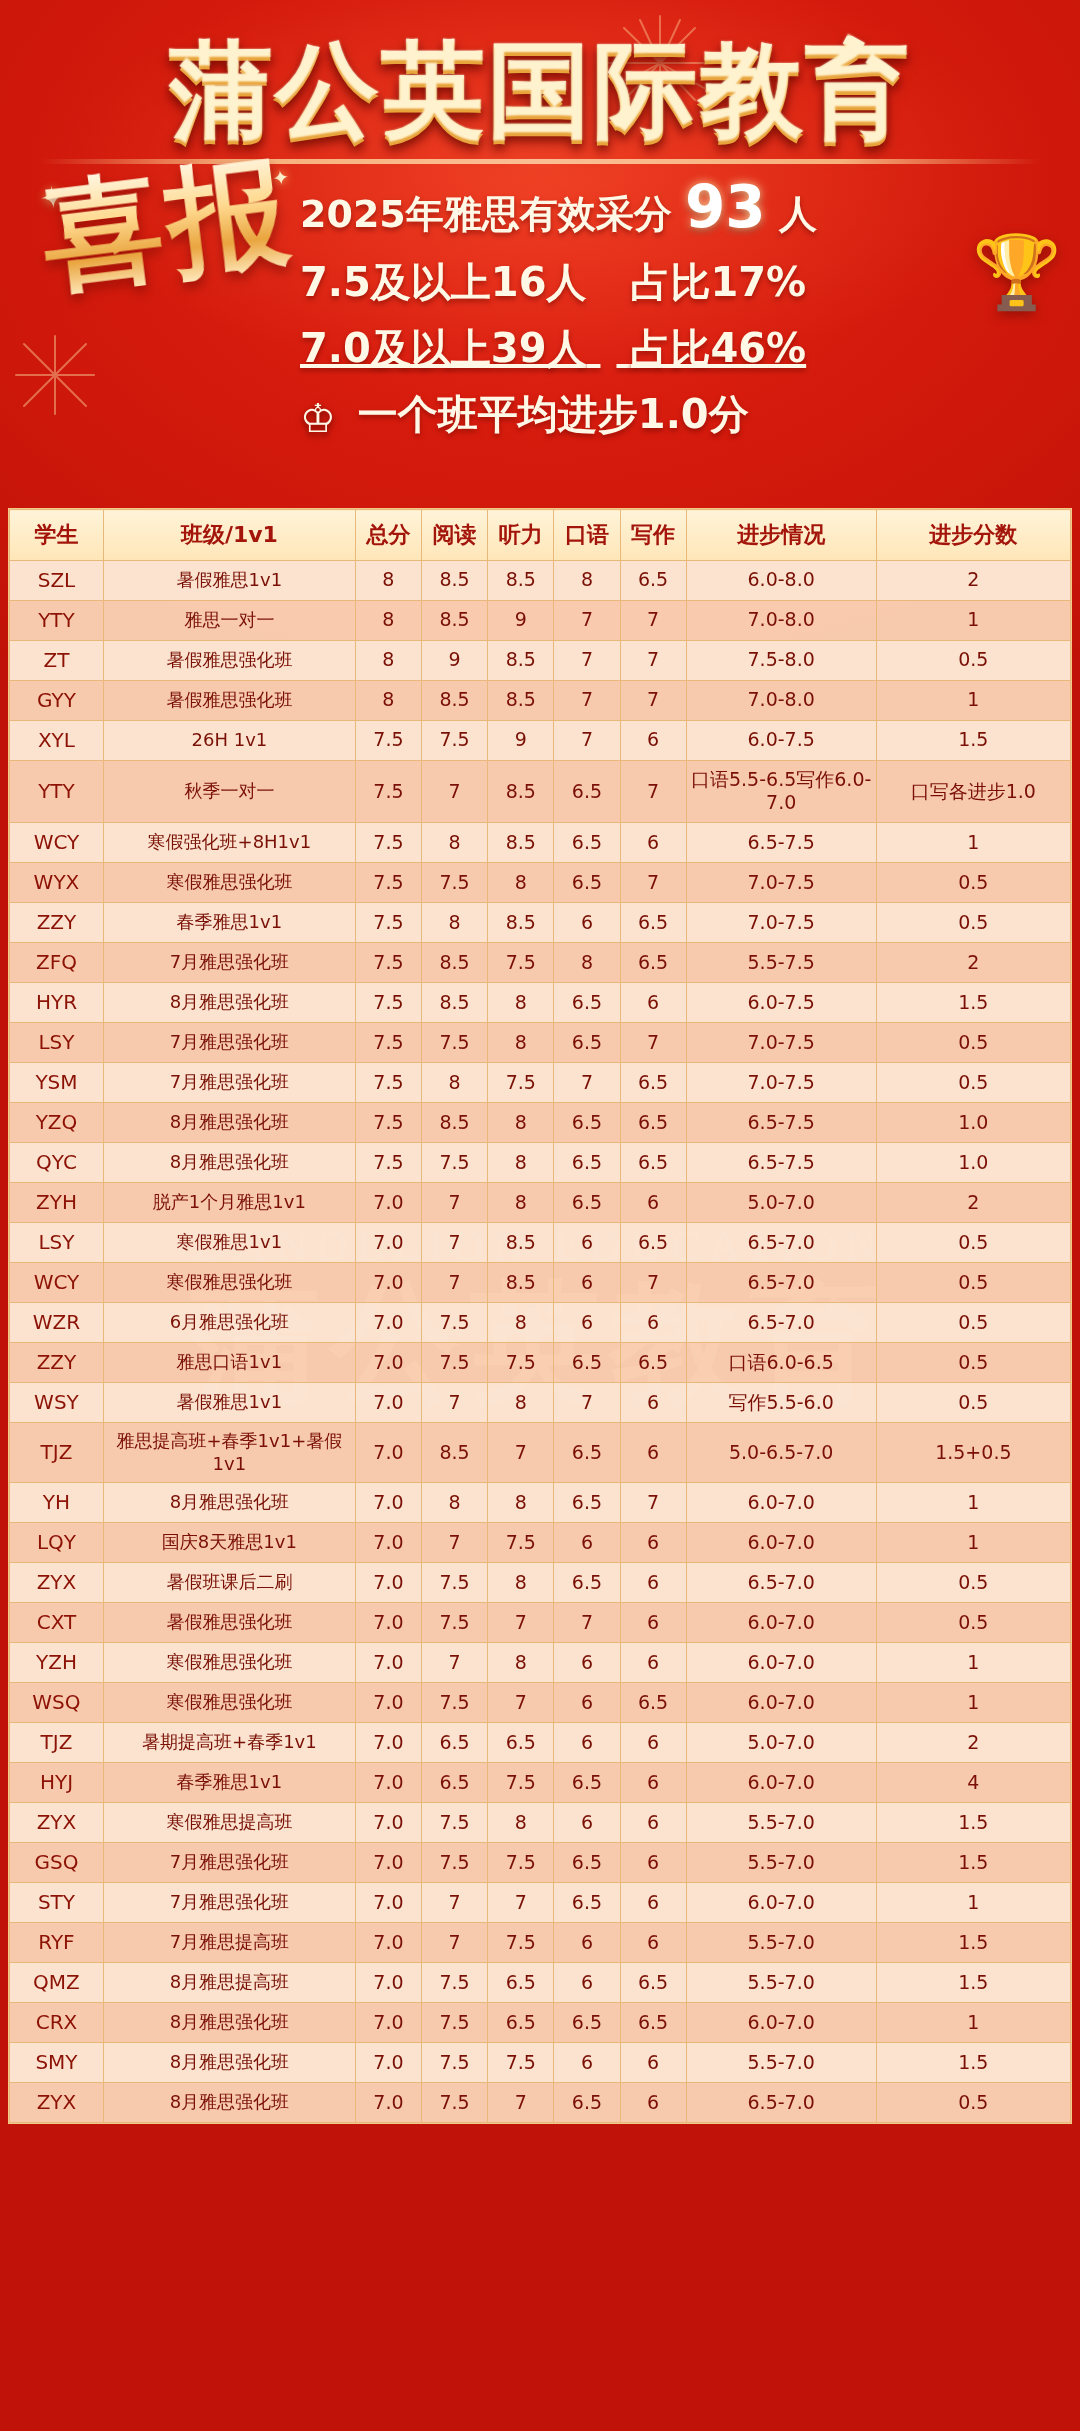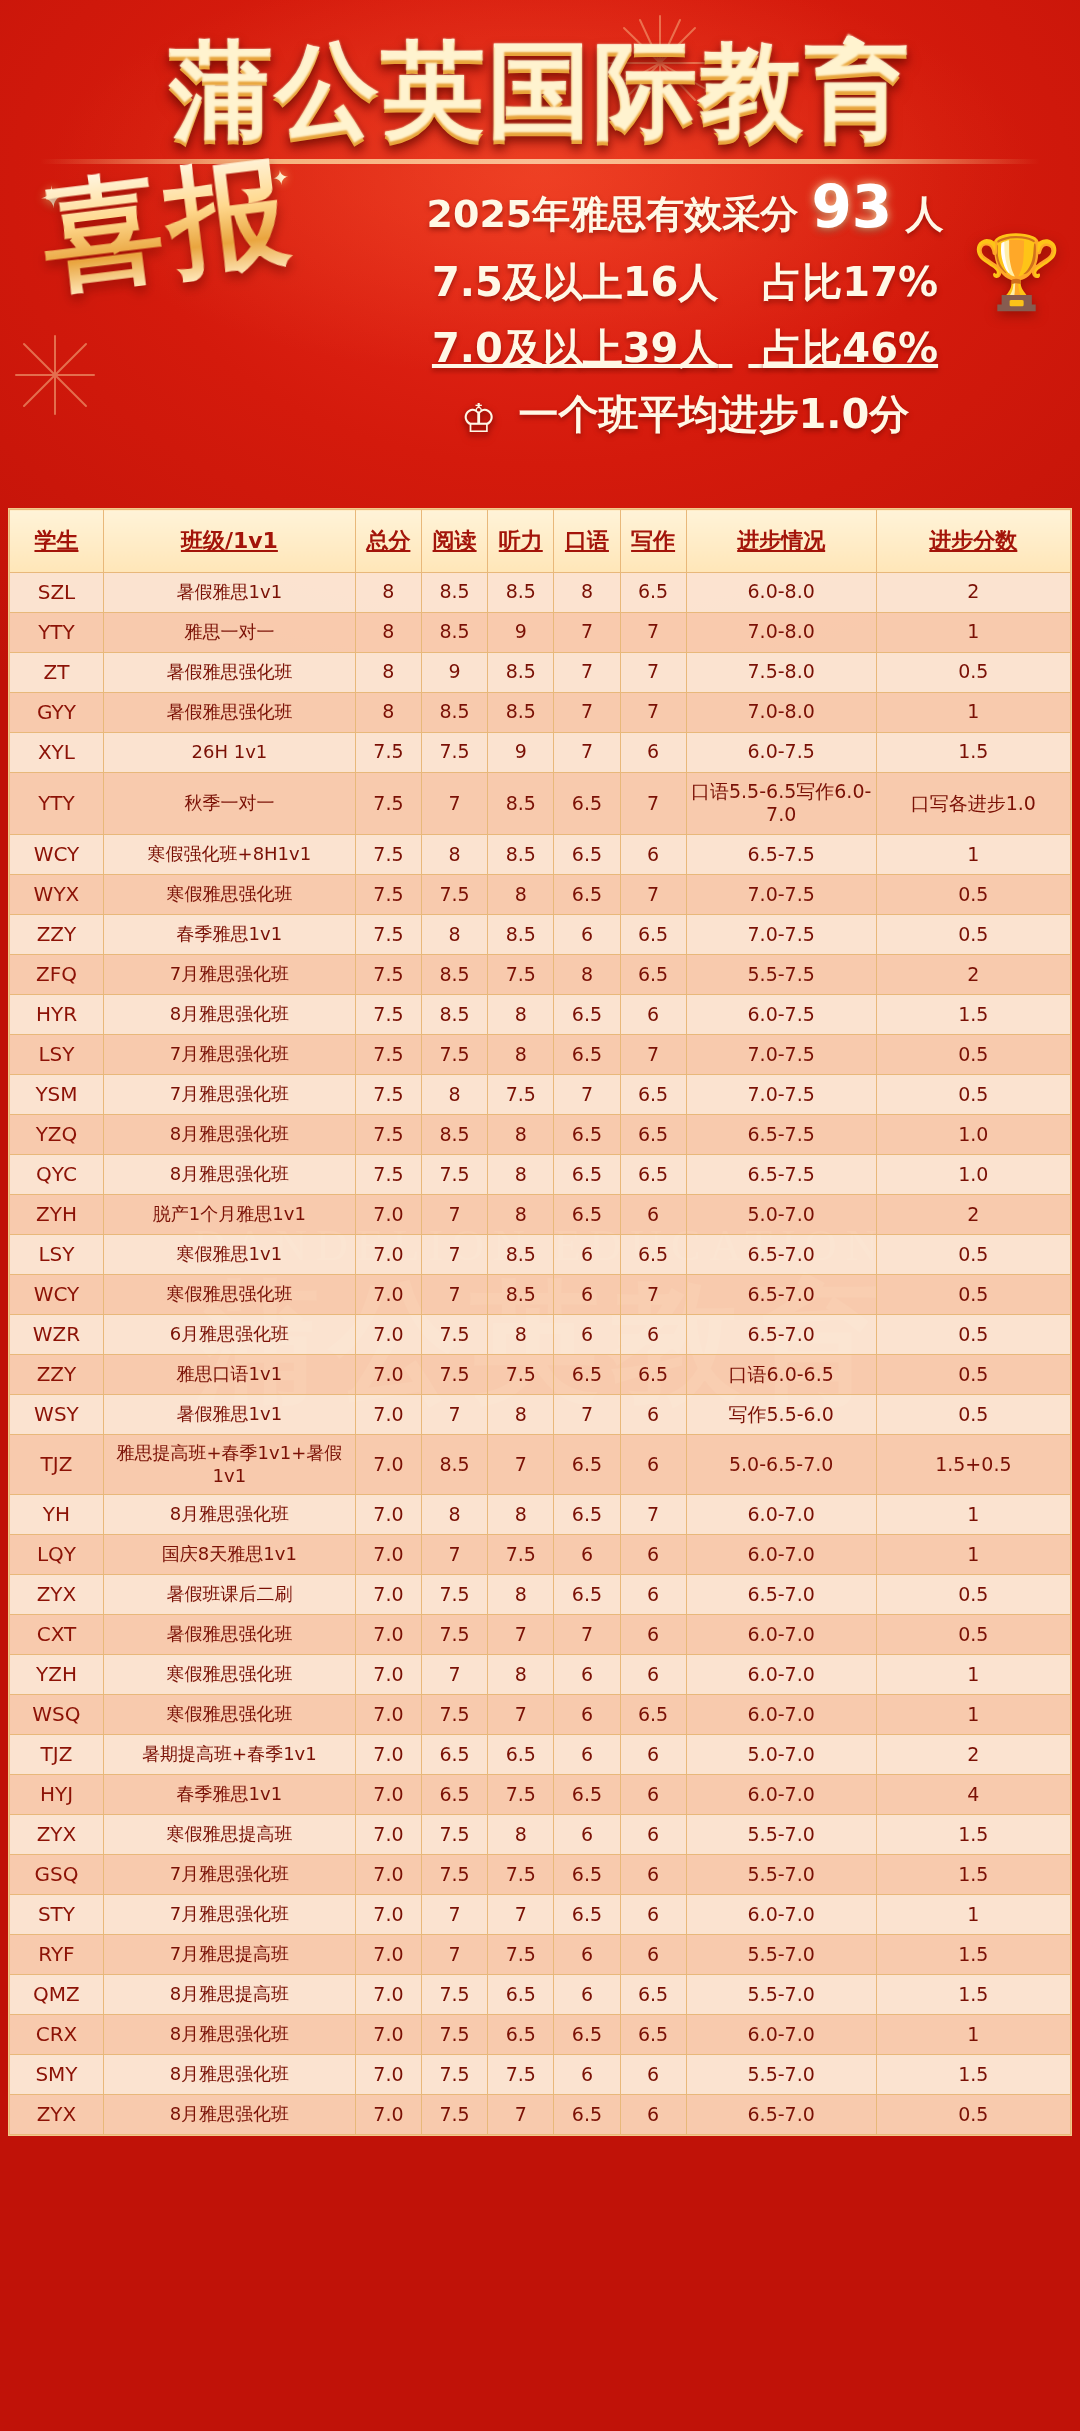--- a/index.html
+++ b/index.html
@@ -96,21 +96,21 @@
     color: #fff3cf;
     font-size: 30px;
     text-shadow: 0 0 10px #ffd77a;
   }
 
   .stats {
     position: absolute;
     left: 300px;
     top: 8px;
     width: 770px;
-    text-align: center;
+    text-align: left;
     color: #fff8e6;
   }
   .stat-line {
     font-family: "DejaVu Sans", sans-serif;
     font-weight: bold;
     font-size: 38px;
     line-height: 1.0;
     margin-bottom: 26px;
     text-shadow: 0 3px 5px rgba(110,10,0,.55);
     white-space: nowrap;
@@ -191,22 +191,21 @@
     color: #7a1005;
     font-size: 19px;
     padding: 7px 2px;
     line-height: 1.25;
   }
   thead th {
     background: linear-gradient(180deg,#fff3d8,#ffe6b8);
     color: #a3140a;
     font-weight: bold;
     font-size: 22px;
-    padding: 17px 2px;
-    text-decoration: underline;
+    padding: 11px 2px;
   }
   tbody tr:nth-child(odd)  td { background: rgba(255,243,224,0.93); }
   tbody tr:nth-child(even) td { background: rgba(255,228,196,0.88); }
   td.name { font-weight: normal; color: #8c1206; font-size: 20px; }
   td.cls  { font-size: 18px; color: #7a1005; }
   td.prog { font-size: 19px; }
   col.c0 { width: 88px; }
   col.c1 { width: 236px; }
   col.c2 { width: 62px; }
   col.c3 { width: 62px; }

